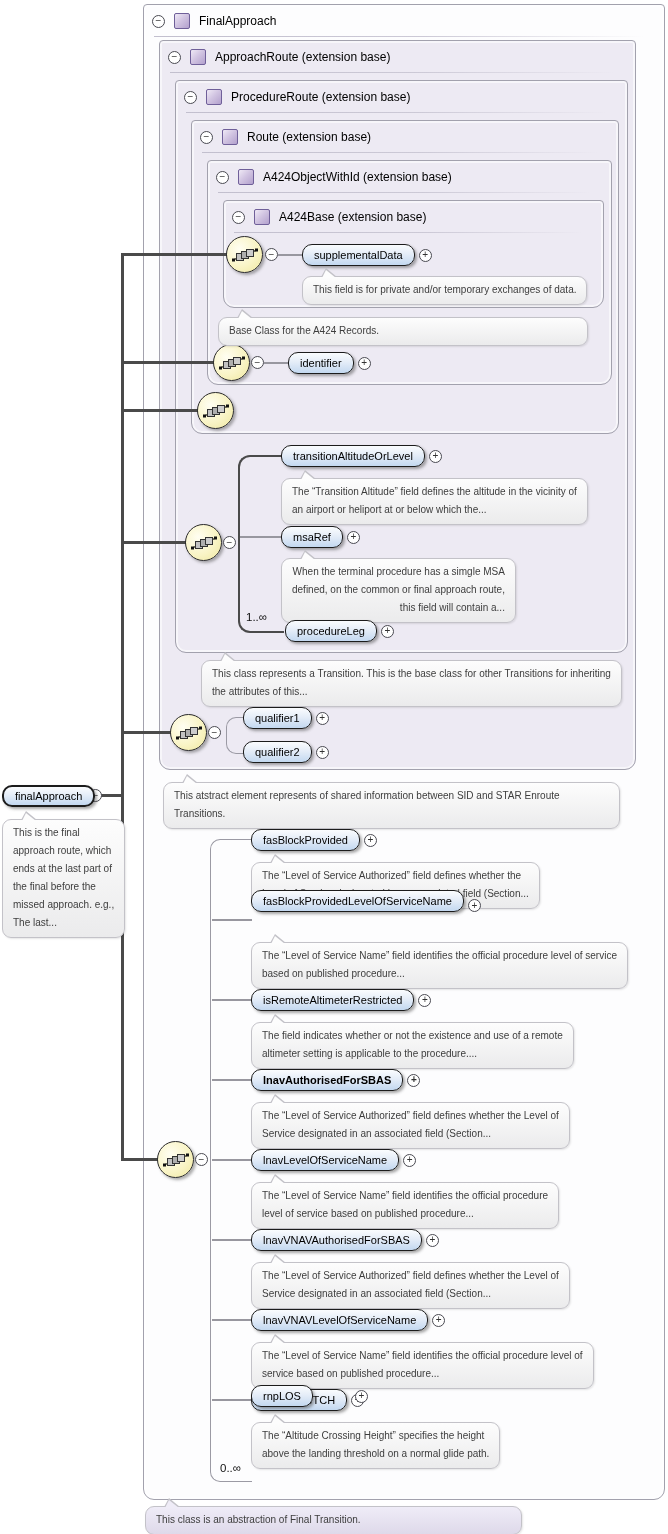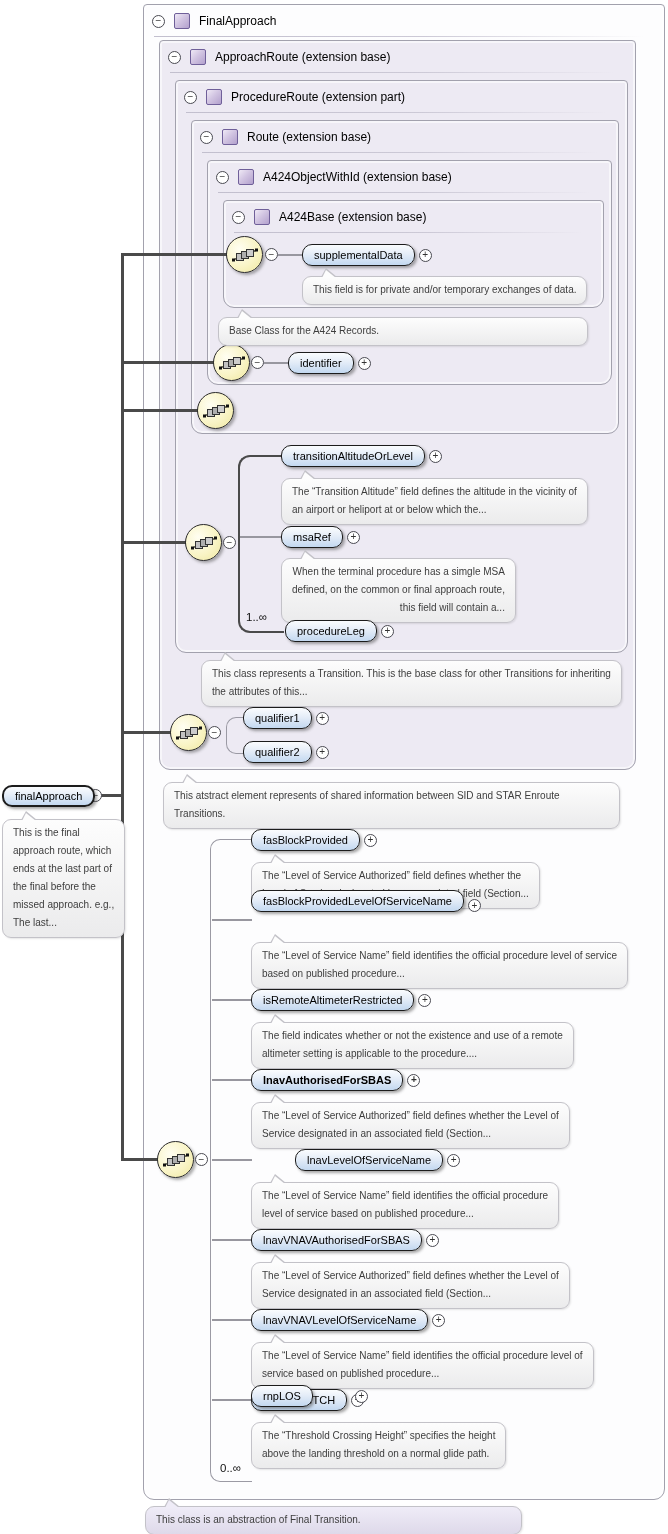--- a/index.html
+++ b/index.html
@@ -74,21 +74,21 @@
       <span class="hdr-square"></span>
       <span>ApproachRoute (extension base)</span>
     </div>
     <div class="sbox-sep" style="width:445px;"></div>
   </div>
 
   <div class="sbox" style="left:175px;top:80px;width:451px;height:571px;">
     <div class="sbox-header">
       <span class="mcirc">−</span>
       <span class="hdr-square"></span>
-      <span>ProcedureRoute (extension part)</span>
+      <span>ProcedureRoute (extension base)</span>
     </div>
     <div class="sbox-sep" style="width:421px;"></div>
   </div>
 
   <div class="sbox" style="left:191px;top:120px;width:426px;height:312px;">
     <div class="sbox-header">
       <span class="mcirc">−</span>
       <span class="hdr-square"></span>
       <span>Route (extension base)</span>
     </div>
@@ -284,21 +284,21 @@
   <div class="callout" style="left:251px;top:1022px;">The field indicates whether or not the existence and use of a remote
 altimeter setting is applicable to the procedure....</div>
 
   <div class="elem-row" style="left:251px;top:1069px;font-weight:bold;">
     <div class="pill">lnavAuthorisedForSBAS</div>
     <span class="pcirc">+</span>
   </div>
   <div class="callout" style="left:251px;top:1102px;">The “Level of Service Authorized” field defines whether the Level of
 Service designated in an associated field (Section...</div>
 
-  <div class="elem-row" style="left:251px;top:1149px;margin-left:44px;">
+  <div class="elem-row" style="left:251px;top:1149px;">
     <div class="pill">lnavLevelOfServiceName</div>
     <span class="pcirc">+</span>
   </div>
   <div class="callout" style="left:251px;top:1182px;">The “Level of Service Name” field identifies the official procedure
 level of service based on published procedure...</div>
 
   <div class="elem-row" style="left:251px;top:1229px;">
     <div class="pill">lnavVNAVAuthorisedForSBAS</div>
     <span class="pcirc">+</span>
   </div>
@@ -309,21 +309,21 @@
     <div class="pill">lnavVNAVLevelOfServiceName</div>
     <span class="pcirc">+</span>
   </div>
   <div class="callout" style="left:251px;top:1342px;">The “Level of Service Name” field identifies the official procedure level of
 service based on published procedure...</div>
 
   <div class="elem-row" style="left:251px;top:1389px;">
     <div class="pill">procedureTCH</div>
     <span class="pcirc">+</span>
   </div>
-  <div class="callout" style="left:251px;top:1422px;">The “Threshold Crossing Height” specifies the height
+  <div class="callout" style="left:251px;top:1422px;">The “Altitude Crossing Height” specifies the height
 above the landing threshold on a normal glide path.</div>
 
   <span class="card" style="left:220px;top:1462px;">0..∞</span>
   <div class="elem-row" style="left:251px;top:1385px;gap:42px;">
     <div class="pill">rnpLOS</div>
     <span class="pcirc">+</span>
   </div>
 
   <div class="callout purple" style="left:145px;top:1506px;width:355px;">This class is an abstraction of Final Transition.</div>
 

